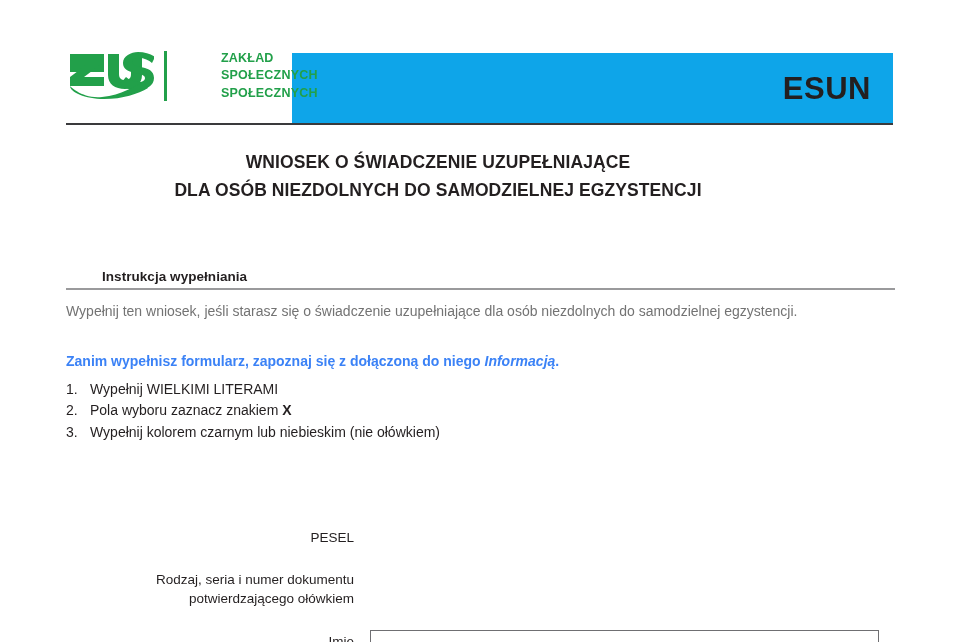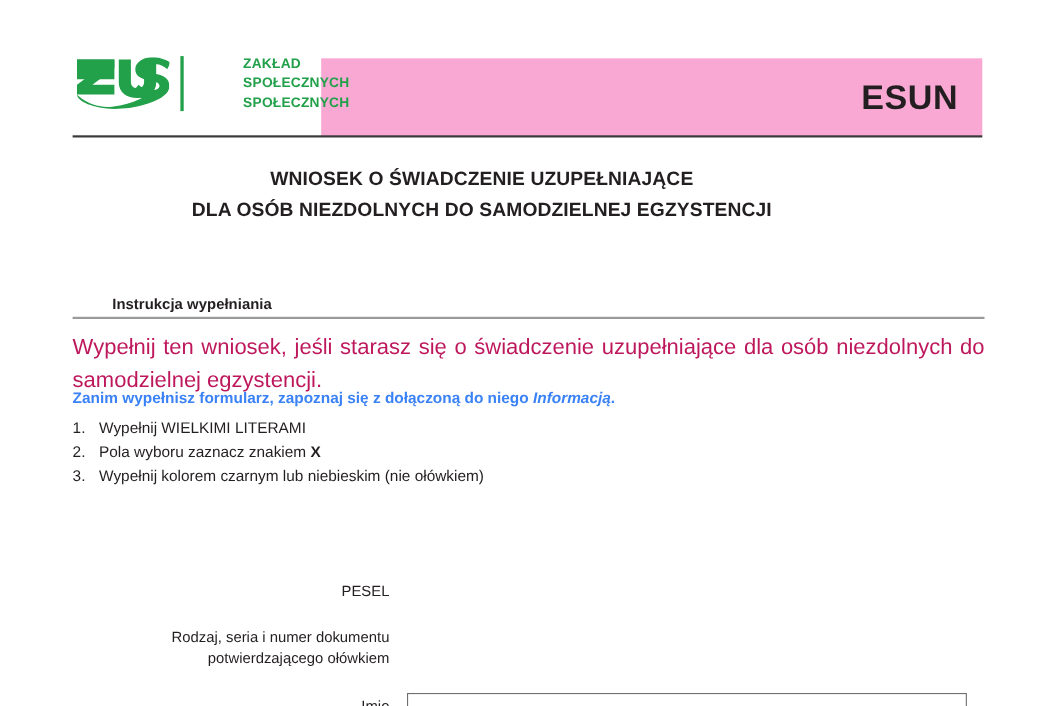--- a/index.html
+++ b/index.html
@@ -31,21 +31,21 @@
     top: 0;
     width: 963px;
     height: 125px;
   }
   .band {
     position: absolute;
     left: 292px;
     top: 53px;
     width: 601px;
     height: 71px;
-    background: #f9a8d4;
+    background: #0ea5e9;
   }
   .band-title {
     position: absolute;
     right: 22px;
     top: 50%;
     transform: translateY(-52%);
     font-size: 31px;
     font-weight: bold;
     letter-spacing: 0.5px;
     color: #231f20;
@@ -124,24 +124,24 @@
     width: 100%;
   }
 
   .instr-head { top: 269px; }
   .dane-head  { top: 494px; }
 
   .para {
     position: absolute;
     left: 66px;
     width: 829px;
-    font-size: 20px;
+    font-size: 14px;
     line-height: 1.52;
     text-align: justify;
-    color: #be185d;
+    color: #737373;
   }
   .para-1 { top: 301px; }
 
   .para-bold {
     position: absolute;
     left: 66px;
     width: 829px;
     top: 351px;
     font-size: 14px;
     font-weight: bold;

